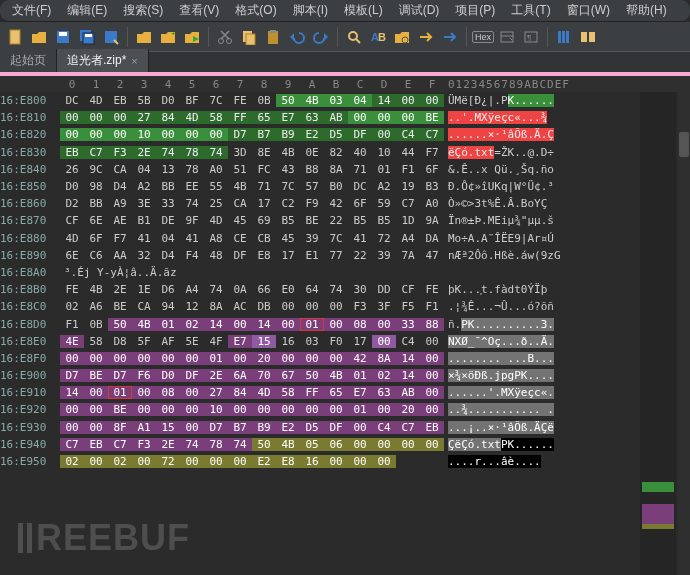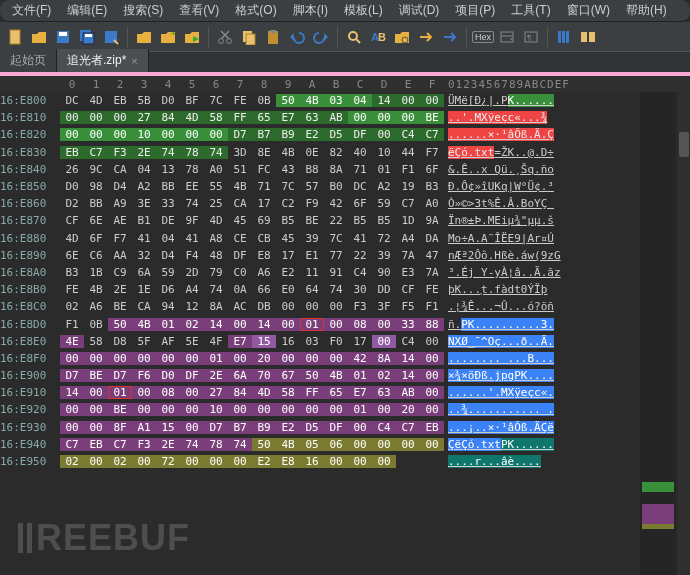--- a/index.html
+++ b/index.html
@@ -100,33 +100,32 @@
 }
 .row .bytes {
   width: 384px;
   white-space: pre;
 }
 .row .bytes span { display: inline-block; width: 24px; text-align: center; }
 .row .ascii {
   width: 160px; padding-left: 4px;
   white-space: pre;
   overflow: hidden;
-  text-decoration: underline;
 }
 
 .g  { background: #3a8f3a; color: #fff; } 
 .gd { background: #2d6b2d; color: #eee; } 
 .p  { background: #7a3f7a; color: #fff; } 
 .pl { background: #8f5a9f; color: #fff; } 
 .o  { background: #7a7a30; color: #fff; } 
 .rO { outline: 1px solid #d33; outline-offset: -1px; } 
 .asc-g { color: #fff; background: #3a8f3a; }
 .asc-gd { color: #eee; background: #ef4444; }
-.asc-p { color: #fff; background: #3b82f6; }
-.asc-o { color: #fff; background: #0f766e; }
+.asc-p { color: #fff; background: #737373; }
+.asc-o { color: #fff; background: #000000; }
 
 .scrollbar {
   position: absolute;
   right: 0; top: 16px; bottom: 0;
   width: 12px;
   background: #2f2f2f;
 }
 .scrollbar .thumb {
   position: absolute;
   left: 1px; right: 1px; top: 40px; height: 25px;
@@ -406,21 +405,20 @@
           <div class="bytes"><span>4D</span><span>6F</span><span>F7</span><span>41</span><span>04</span><span>41</span><span>A8</span><span>CE</span><span>CB</span><span>45</span><span>39</span><span>7C</span><span>41</span><span>72</span><span>A4</span><span>DA</span></div>
           <div class="ascii">Mo÷A.A¨ÎËE9|Ar¤Ú</div>
         </div>
         <div class="row">
           <div class="addr">16:E890</div>
           <div class="bytes"><span>6E</span><span>C6</span><span>AA</span><span>32</span><span>D4</span><span>F4</span><span>48</span><span>DF</span><span>E8</span><span>17</span><span>E1</span><span>77</span><span>22</span><span>39</span><span>7A</span><span>47</span></div>
           <div class="ascii">nÆª2Ôô.Hßè.áw(9zG</div>
         </div>
         <div class="row">
           <div class="addr">16:E8A0</div>
-          <div class="bytes"><span>B3</span><span>1B</span><span>C9</span><span>6A</span><span>59</span><span>2D</span><span>79</span><span>C0</span><span>A6</span><span>E2</span><span>11</span><span>91</span><span>C4</span><span>90</span><span>E3</span><span>7A</span></div>
           <div class="ascii">³.Éj Y-yÀ¦â..Ä.ãz</div>
         </div>
         <div class="row">
           <div class="addr">16:E8B0</div>
           <div class="bytes"><span>FE</span><span>4B</span><span>2E</span><span>1E</span><span>D6</span><span>A4</span><span>74</span><span>0A</span><span>66</span><span>E0</span><span>64</span><span>74</span><span>30</span><span>DD</span><span>CF</span><span>FE</span></div>
           <div class="ascii">þK...֤t.fàdt0ÝÏþ</div>
         </div>
         <div class="row">
           <div class="addr">16:E8C0</div>
           <div class="bytes"><span>02</span><span>A6</span><span>BE</span><span>CA</span><span>94</span><span>12</span><span>8A</span><span>AC</span><span>DB</span><span>00</span><span>00</span><span>00</span><span>F3</span><span>3F</span><span>F5</span><span>F1</span></div>

